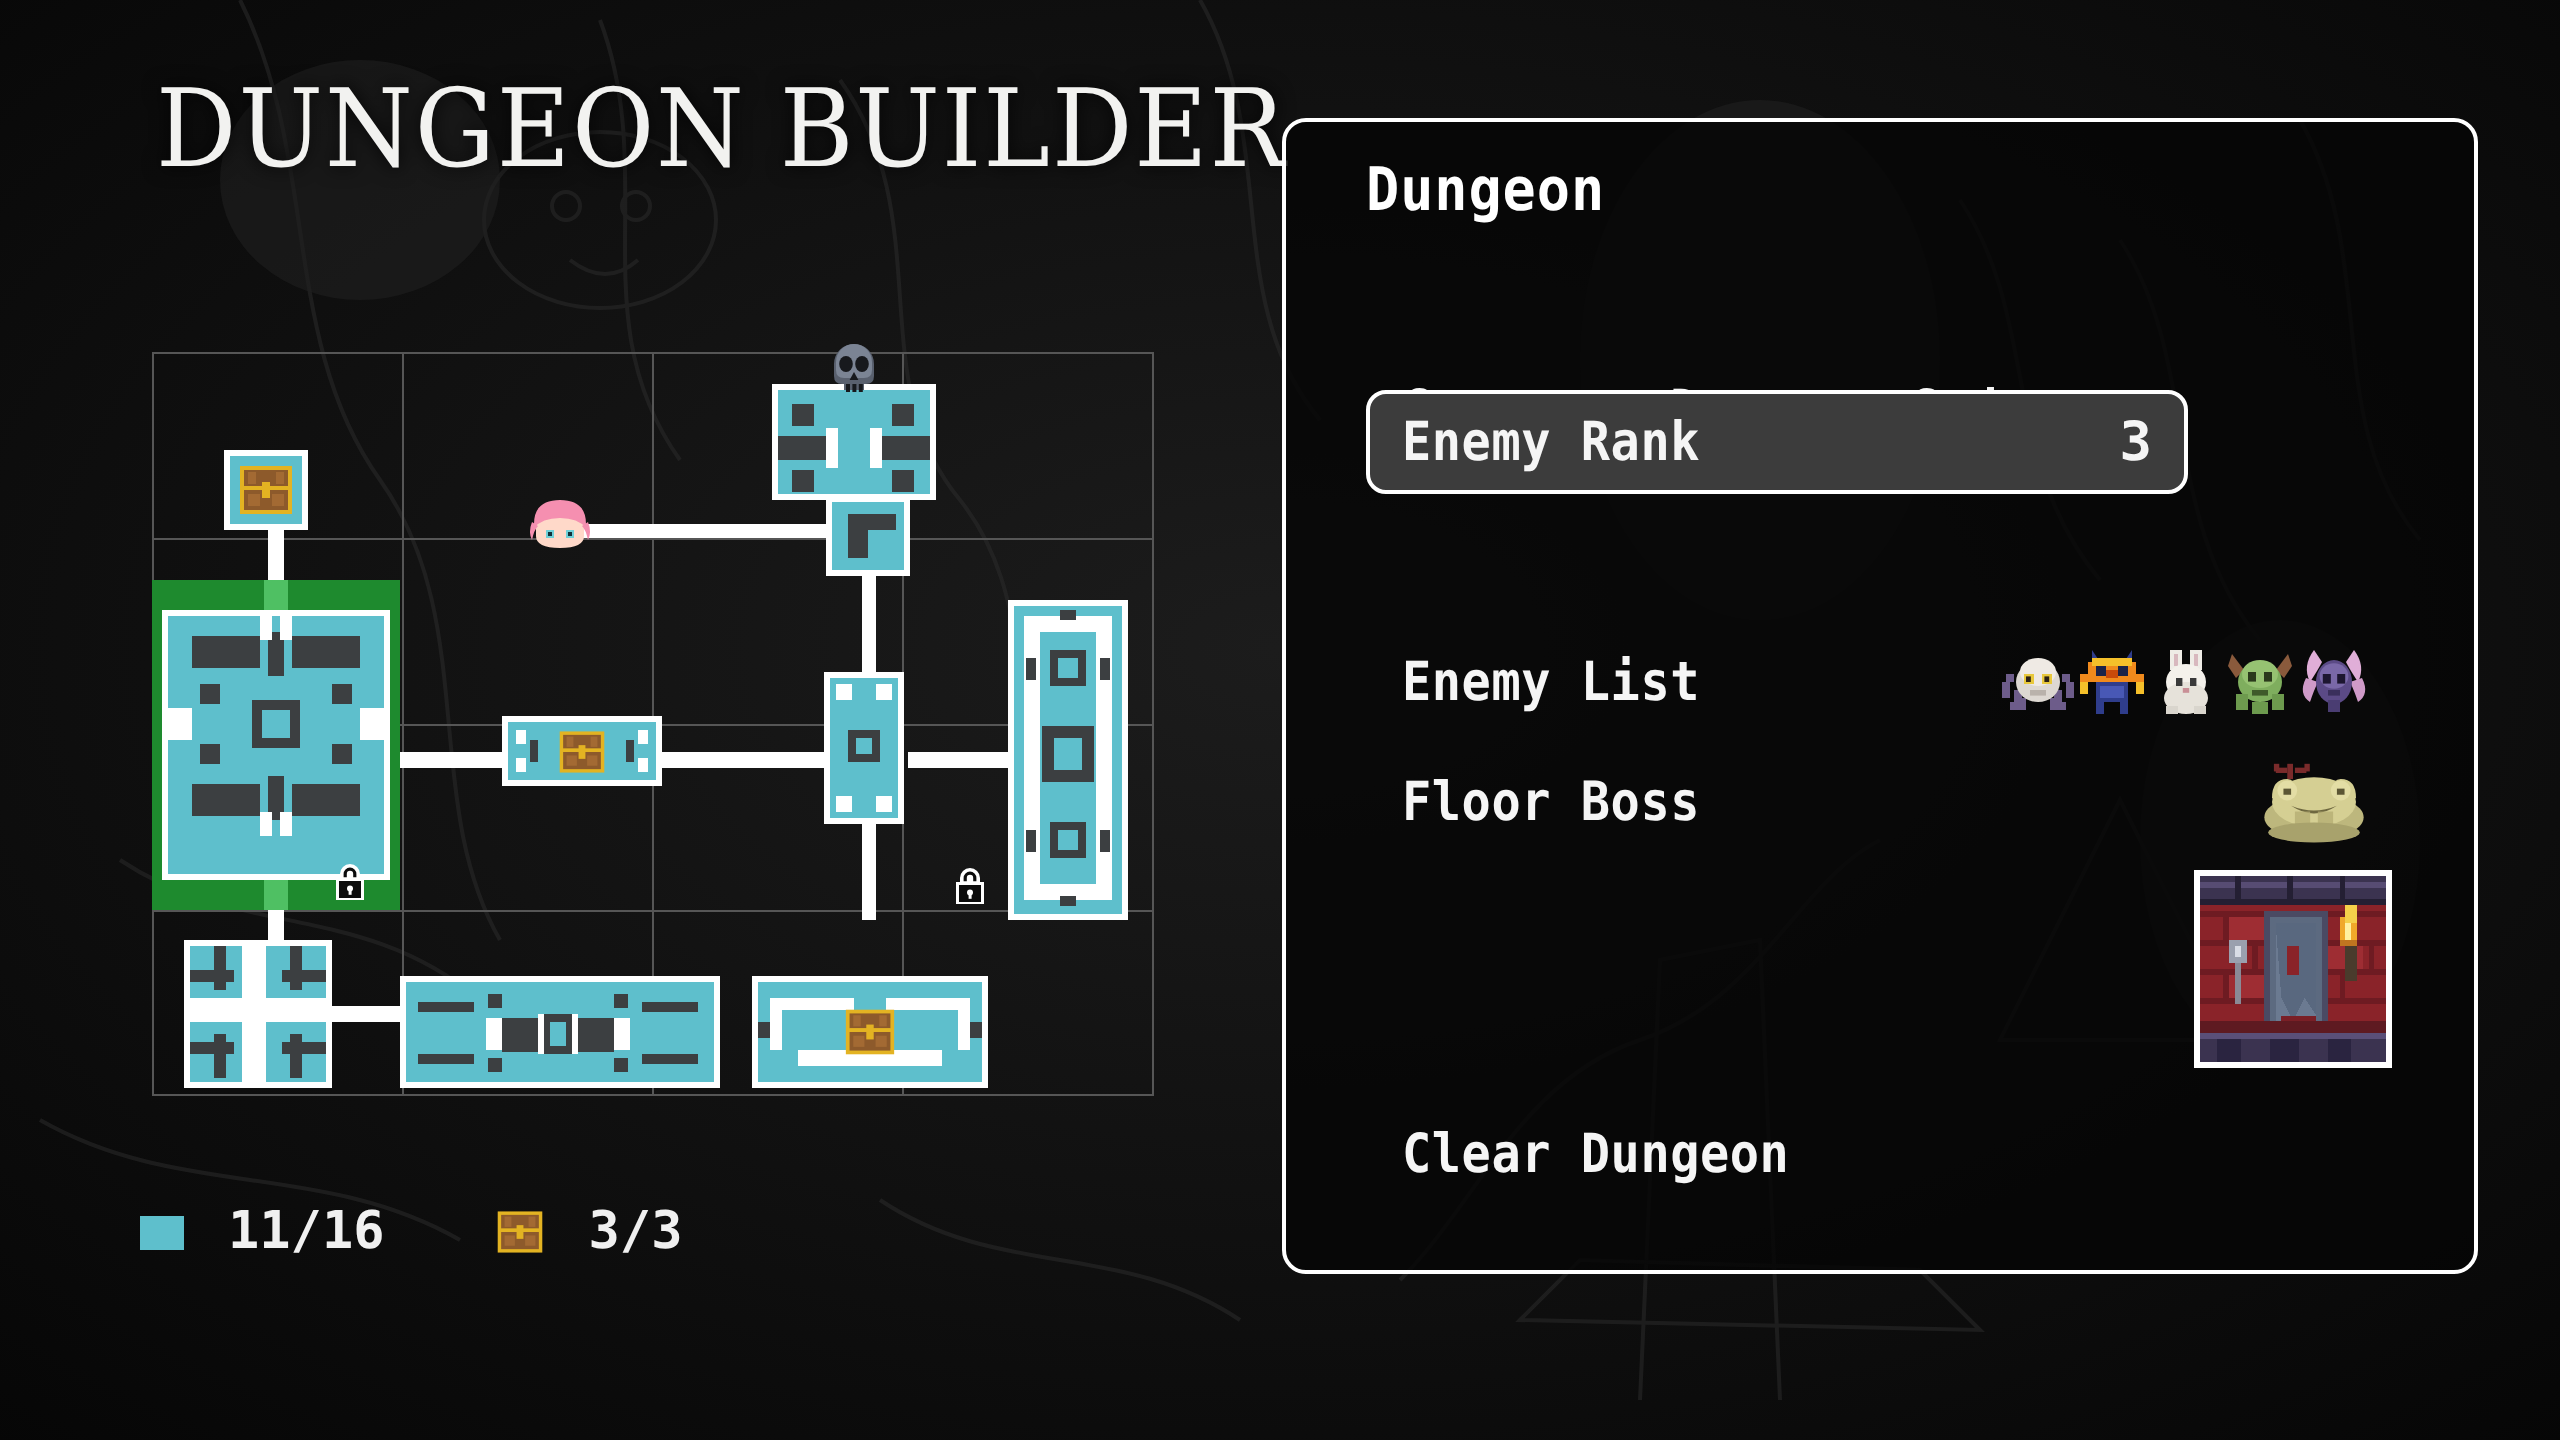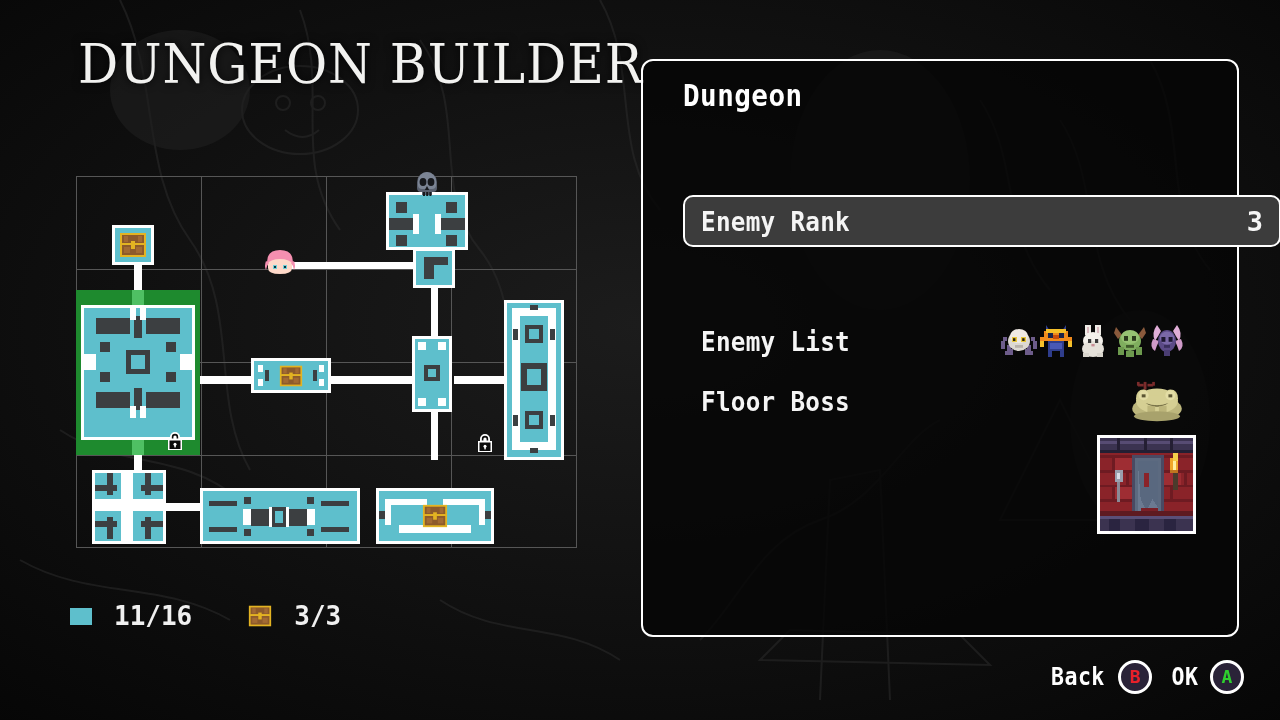--- a/index.html
+++ b/index.html
@@ -136,21 +136,21 @@
     height: 52px;
     display: flex;
     align-items: center;
     padding: 0 16px 0 16px;
   }
   .menu-row.selected {
     background: #3c3c3c;
     border: 2px solid #ffffff;
     border-radius: 10px;
     left: 40px;
-    width: 598px;
+    width: 411px;
   }
   .menu-label {
     font-family: "DejaVu Sans Mono", monospace;
     font-size: 27px;
     font-weight: bold;
     color: #f5f5f5;
     letter-spacing: 0.3px;
     white-space: nowrap;
     transform: scaleX(0.9);
     transform-origin: left center;
@@ -692,27 +692,20 @@
         <rect x="0" y="27" width="32" height="1" fill="#5a4f78"></rect>
         <g fill="#2a2440">
           <rect x="3" y="28" width="4" height="4"></rect>
             <rect x="12" y="28" width="5" height="4"></rect>
           <rect x="22" y="28" width="4" height="4"></rect>
         </g>
         <rect x="0" y="25" width="32" height="2" fill="#5e1a21"></rect>
       </svg>
     </div>
 
+    <div class="menu-row" style="top:490px;">
+      <div class="menu-label">Clear Dungeon</div>
+    </div>
 
   </div>
 
-  <div id="button-prompts">
-    <div class="prompt">
-      <div class="prompt-label">Back</div>
-      <div class="prompt-btn b">B</div>
-    </div>
-    <div class="prompt">
-      <div class="prompt-label">OK</div>
-      <div class="prompt-btn a">A</div>
-    </div>
-  </div>
 
 </div>
 
 </body></html>

